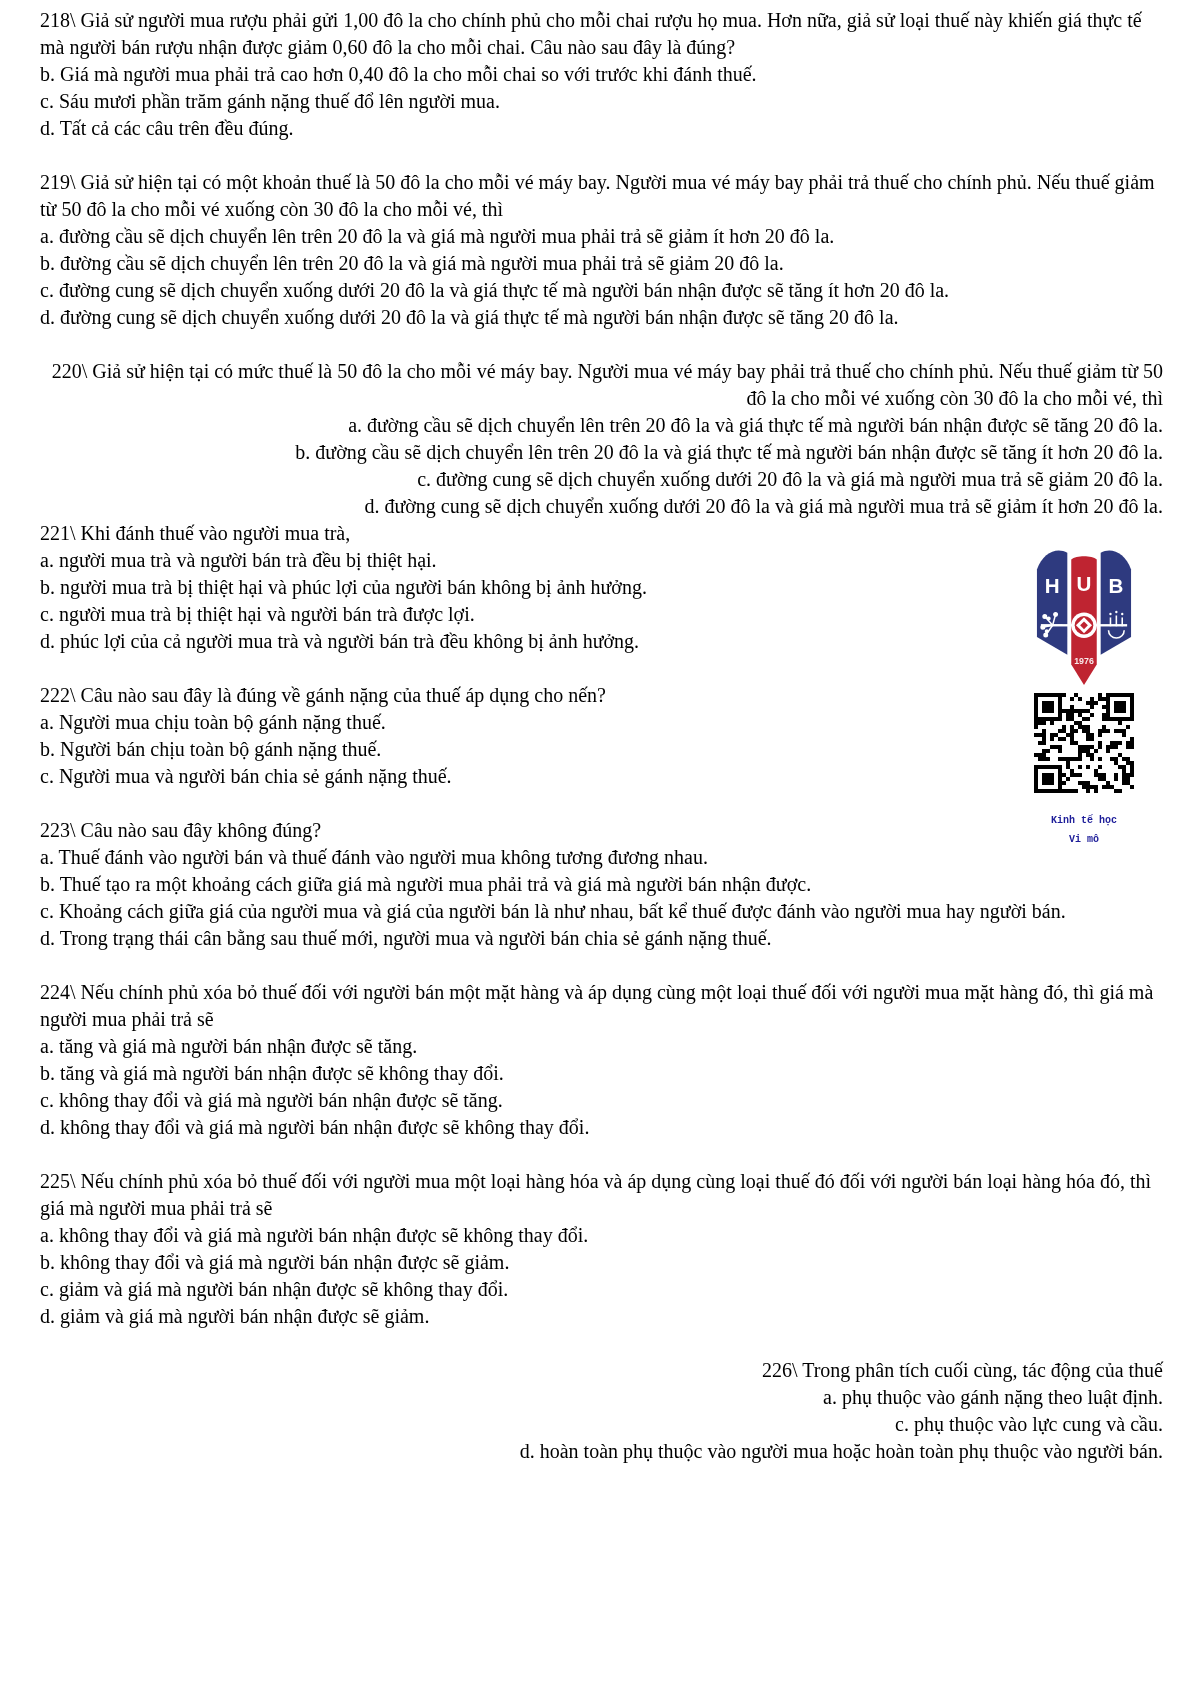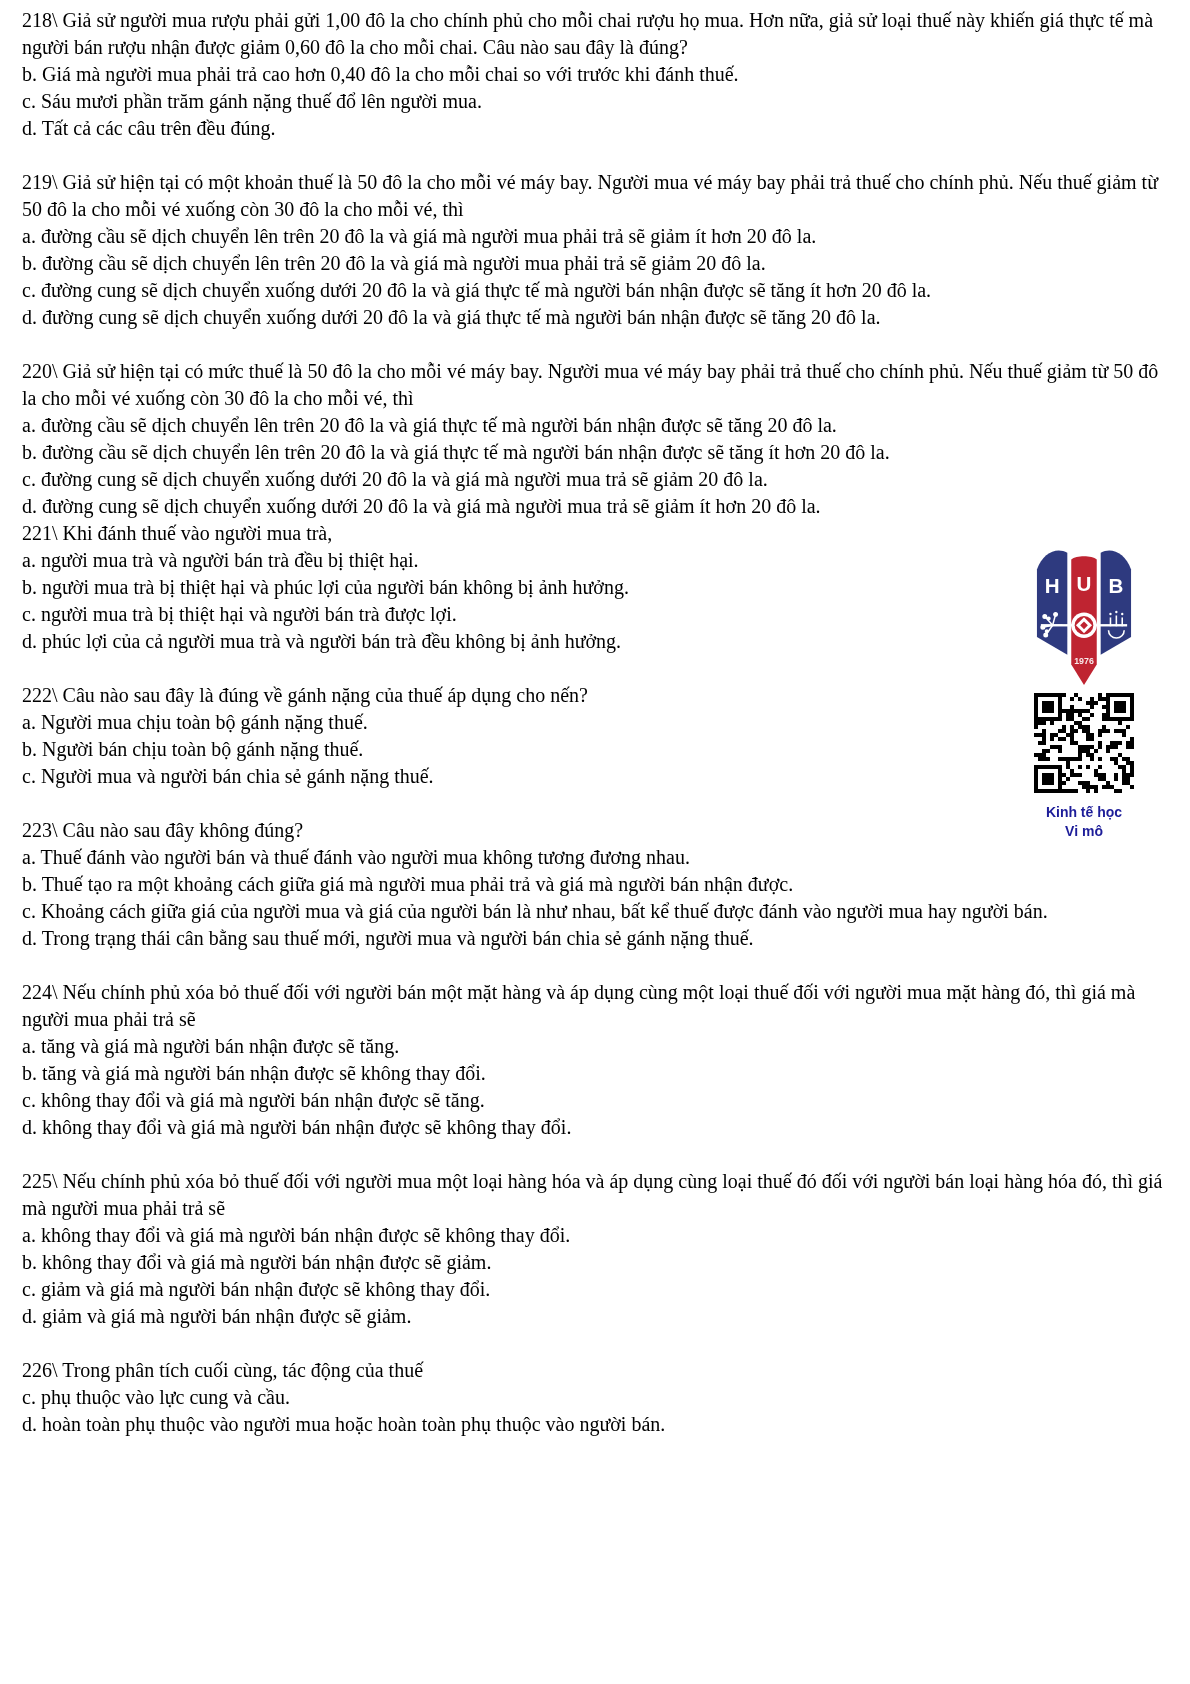--- a/index.html
+++ b/index.html
@@ -1,26 +1,26 @@
 <!DOCTYPE html>
 <html><head>
 <meta charset="utf-8">
 <style>
   html,body{margin:0;padding:0;background:#fff;}
   body{width:1190px;height:1684px;overflow:hidden;position:relative;}
   .doc{
     box-sizing:border-box;
-    padding:7px 27px 0 22px;
+    padding:7px 27px 0 40px;
     font-family:"Liberation Serif","DejaVu Serif",serif;
     font-size:20px;
     line-height:27px;
     color:#000;
   }
   .q{margin:0 0 27px 0;}
-  .q:last-child{margin-bottom:0;}
+  .q:last-child{margin-bottom:0;text-align:right;}
   .stem,.opt{margin:0;padding:0;}
   .opt.bold{font-weight:normal;}
   
   .brand-block{
     float:right;
     width:158px;
     margin-top:20px;
     margin-left:14px;
     text-align:center;
   }
@@ -28,23 +28,23 @@
   .hub-letter{
     font-family:"Liberation Sans","DejaVu Sans",sans-serif;
     font-weight:bold;font-size:21px;fill:#ffffff;text-anchor:middle;
   }
   .hub-year{
     font-family:"Liberation Sans","DejaVu Sans",sans-serif;
     font-weight:bold;font-size:9px;fill:#ffffff;text-anchor:middle;opacity:.9;
   }
   .qr-box{margin:4px auto 0 auto;width:100px;height:100px;}
   .qr-caption{
-    margin-top:10px;
-    font-family:Liberation Sans, sans-serif;
-    font-weight:bold;font-size:14px;line-height:19px;
+    margin-top:18px;
+    font-family:Liberation Mono, monospace;
+    font-weight:bold;font-size:10px;line-height:19px;
   }
 </style>
 </head>
 <body>
 
 <div class="doc">
 
   <div id="q-top">
   <section class="q">
     <p class="stem">218\ Giả sử người mua rượu phải gửi 1,00 đô la cho chính phủ cho mỗi chai rượu họ mua. Hơn nữa, giả sử loại thuế này khiến giá thực tế mà người bán rượu nhận được giảm 0,60 đô la cho mỗi chai. Câu nào sau đây là đúng?</p>
@@ -468,19 +468,20 @@
           <p class="opt bold">a. không thay đổi và giá mà người bán nhận được sẽ không thay đổi.</p>
           <p class="opt">b. không thay đổi và giá mà người bán nhận được sẽ giảm.</p>
           <p class="opt">c. giảm và giá mà người bán nhận được sẽ không thay đổi.</p>
           <p class="opt">d. giảm và giá mà người bán nhận được sẽ giảm.</p>
         </div>
   </section>
 
   <section class="q">
     <p class="stem">226\ Trong phân tích cuối cùng, tác động của thuế</p>
     <div>
+          <p class="opt">a. phụ thuộc vào gánh nặng theo luật định.</p>
           <p class="opt bold">c. phụ thuộc vào lực cung và cầu.</p>
           <p class="opt">d. hoàn toàn phụ thuộc vào người mua hoặc hoàn toàn phụ thuộc vào người bán.</p>
         </div>
   </section>
 </div>
 
 </div>
 
 </body></html>

